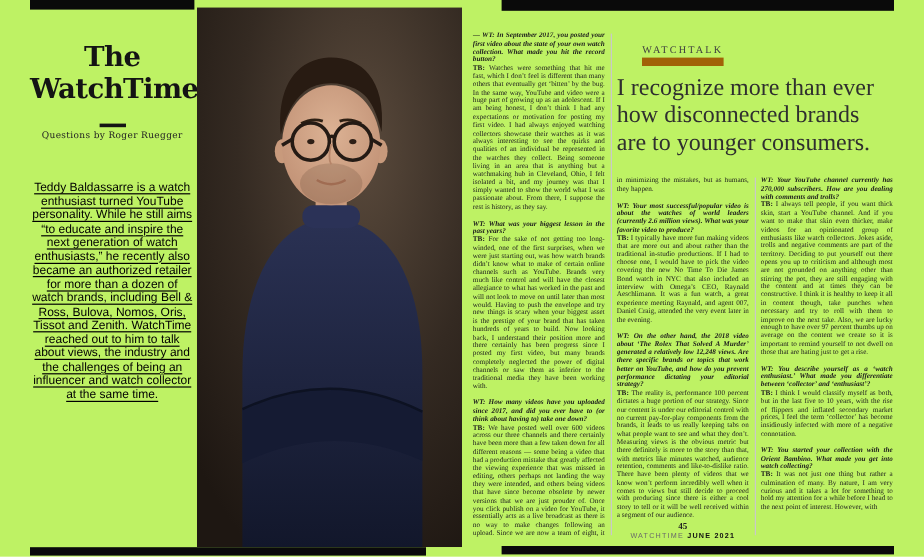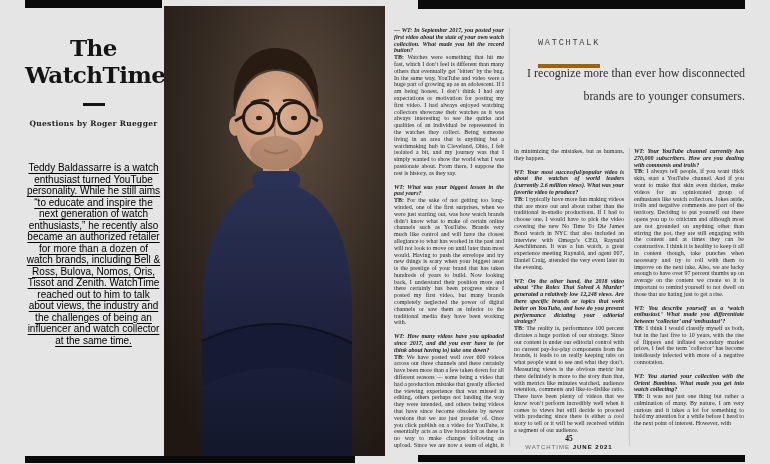--- a/index.html
+++ b/index.html
@@ -1,37 +1,37 @@
 <!DOCTYPE html>
 <html><head>
 <meta charset="utf-8">
 <style>
   html,body{margin:0;padding:0;}
   body{width:770px;height:464px;background:#ffffff;font-family:"Liberation Serif",serif;color:#1a1a1a;overflow:hidden;}
-  .spread{position:relative;width:770px;height:464px;background:#e5e5e5;}
+  .spread{position:relative;width:770px;height:464px;background:#bef264;}
 
   
   .left-page{position:absolute;left:25px;top:0;width:362px;height:464px;}
   .lp-topbar{position:absolute;left:0;top:0;width:137px;height:8px;background:#0a0a0a;}
   .lp-bottombar{position:absolute;left:0;top:456px;width:330px;height:7px;background:#0a0a0a;}
   .lp-col{position:absolute;left:0;top:8px;width:137px;text-align:center;}
   .lp-title{margin-top:26px;font-family:"DejaVu Serif",serif;font-weight:bold;font-size:23px;line-height:27px;letter-spacing:-0.5px;color:#141414;}
   .lp-dash{width:22px;height:3px;background:#141414;margin:15px auto 0;}
-  .lp-byline{margin-top:13px;font-family:"DejaVu Serif",serif;font-weight:bold;font-size:7.5px;letter-spacing:0.3px;color:#222;}
+  .lp-byline{margin-top:2px;font-family:"DejaVu Serif",serif;font-weight:normal;font-size:7.5px;letter-spacing:0.3px;color:#222;}
   .lp-intro{margin:34px 1px 0;font-family:"Liberation Sans",sans-serif;font-size:10px;line-height:11.5px;color:#000;text-decoration:underline;text-decoration-thickness:0.8px;text-underline-offset:1.6px;}
   .lp-photo{position:absolute;left:139px;top:6px;width:221px;height:450px;overflow:hidden;}
   .lp-photo svg{display:block;width:100%;height:100%;}
 
   
   .right-page{position:absolute;left:390px;top:0;width:358px;height:464px;}
   .rp-topbar{position:absolute;left:28px;top:0;width:327px;height:9px;background:#0a0a0a;}
   .rp-bottombar{position:absolute;left:28px;top:455px;width:327px;height:7px;background:#0a0a0a;}
   .rp-header{position:absolute;left:0;top:31px;width:100%;text-align:center;}
-  .rp-header span{font-family:Liberation Mono, monospace;font-size:8.5px;letter-spacing:1.8px;color:#3f3f3f;border-bottom:4px solid #a16207;padding-bottom:16px;}
-  .pull-quote{position:absolute;left:124px;top:62px;width:231px;text-align:right;font-size:12px;line-height:23px;color:#2f2f2f;}
+  .rp-header span{font-family:Liberation Serif, serif;font-size:8.5px;letter-spacing:1.8px;color:#3f3f3f;border-bottom:7px solid #a16207;padding-bottom:2px;}
+  .pull-quote{position:absolute;left:124px;top:62px;width:231px;text-align:left;font-size:20px;line-height:23px;color:#2f2f2f;}
   .rp-col{position:absolute;font-size:6px;line-height:6.8px;text-align:justify;color:#1c1c1c;}
   .rp-col p{margin:0;}
   .rp-col p.question{font-style:italic;font-weight:bold;margin-top:7px;}
   .rp-col p:first-child{margin-top:0;}
   .rp-col p b{font-weight:bold;}
   .c1{left:4px;top:27px;width:110px;height:421px;overflow:hidden;}
   .c2{left:124px;top:148px;width:110px;height:286px;overflow:hidden;}
   .c3{left:244px;top:148px;width:110px;height:300px;overflow:hidden;}
   .col-rule{position:absolute;width:1px;background:#c9c9c9;}
   .r1{left:119px;top:28px;height:418px;}

